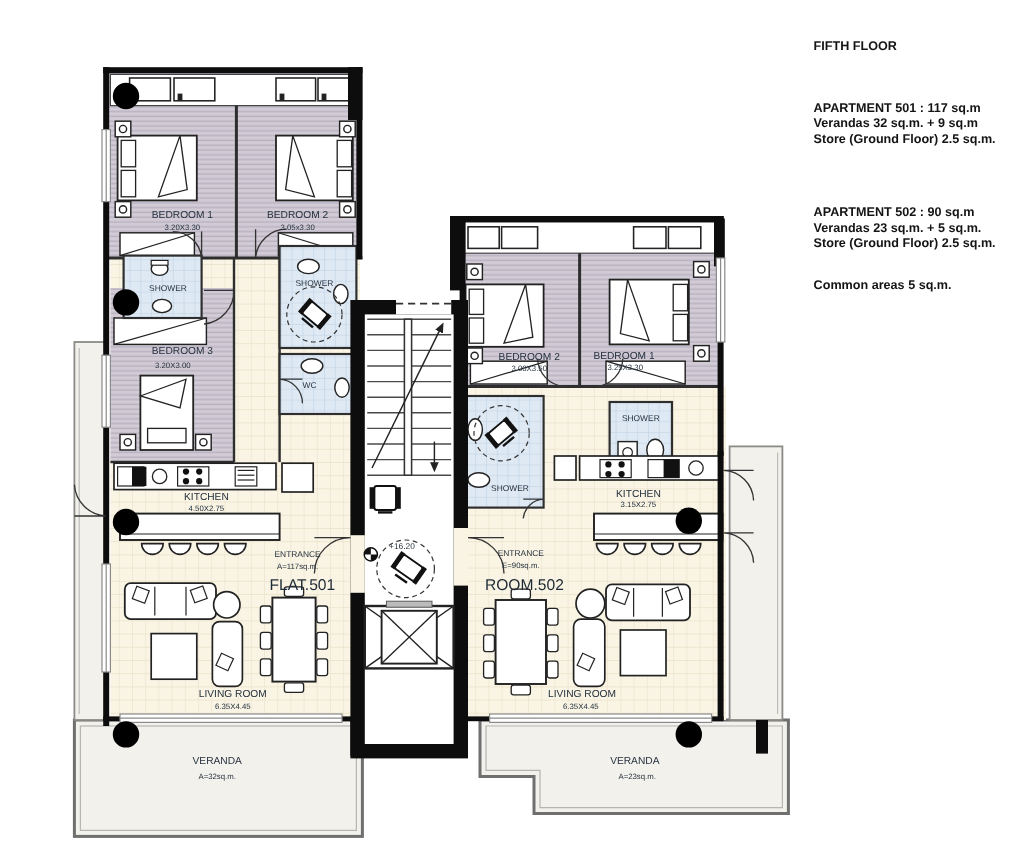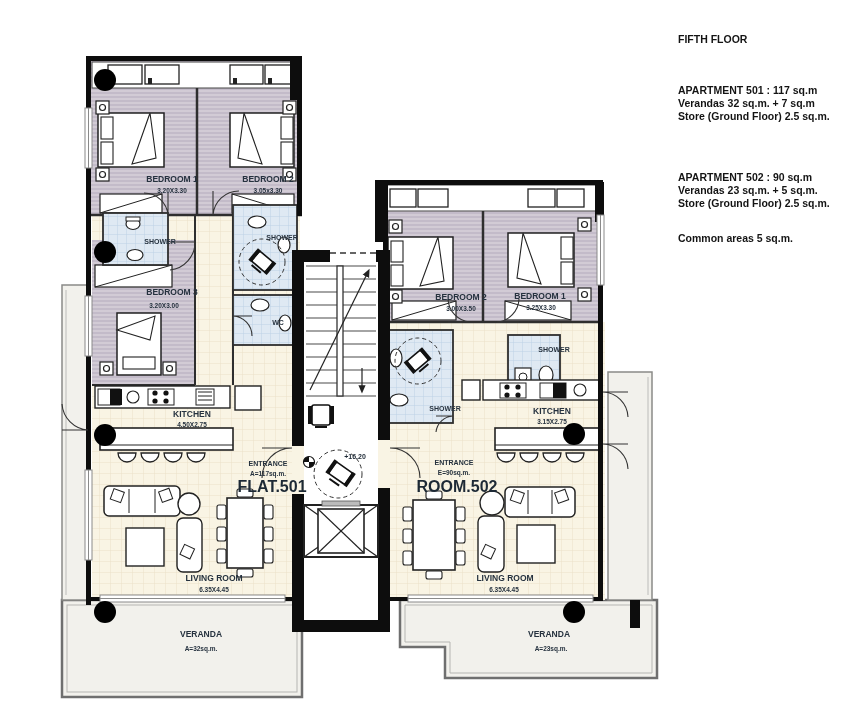--- a/index.html
+++ b/index.html
@@ -1,24 +1,24 @@
 <!DOCTYPE html>
 <html><head>
 <meta charset="utf-8">
 <style>
   html,body{margin:0;padding:0;background:#fff;}
   .canvas{position:relative;width:843px;height:723px;background:#ffffff;overflow:hidden;
           font-family:"Liberation Sans",sans-serif;}
   svg{position:absolute;left:0;top:0;}
   .lbl{position:absolute;transform:translate(-50%,-50%);white-space:nowrap;
-       font-weight:700;color:#26323f;font-size:8.5px;letter-spacing:0;margin-left:20px;}
+       font-weight:400;color:#26323f;font-size:8.5px;letter-spacing:0;}
   .lbl.dim{font-size:6.5px;}
   .lbl.small{font-size:7px;}
   .lbl.area{font-size:6.5px;}
-  .lbl.flatno{font-size:16px;color:#1d2935;}
+  .lbl.flatno{font-size:13px;color:#1d2935;}
   .lbl.level{font-size:7px;color:#1d2935;}
   .panel{position:absolute;left:678px;top:0;width:165px;color:#101010;}
   .panel .pline{position:absolute;left:0;white-space:nowrap;font-size:10.5px;font-weight:700;color:#141414;}
 </style>
 </head>
 <body>
 
 <div class="canvas">
 
 <svg width="843" height="723" viewBox="0 0 843 723">
@@ -464,21 +464,21 @@
 <span class="lbl" style="left:485px;top:578px">LIVING ROOM</span>
 <span class="lbl dim" style="left:484px;top:589px">6.35X4.45</span>
 <span class="lbl" style="left:529px;top:634px">VERANDA</span>
 <span class="lbl area" style="left:531px;top:648px">A=23sq.m.</span>
 
 <span class="lbl level" style="left:335px;top:456px">+16.20</span>
 
 <div class="panel">
   <div class="pline" style="top:33px">FIFTH FLOOR</div>
   <div class="pline" style="top:84px">APARTMENT 501 : 117 sq.m</div>
-  <div class="pline" style="top:97px">Verandas 32 sq.m. + 7 sq.m</div>
+  <div class="pline" style="top:97px">Verandas 32 sq.m. + 9 sq.m</div>
   <div class="pline" style="top:110px">Store (Ground Floor) 2.5 sq.m.</div>
   <div class="pline" style="top:171px">APARTMENT 502 : 90 sq.m</div>
   <div class="pline" style="top:184px">Verandas 23 sq.m. + 5 sq.m.</div>
   <div class="pline" style="top:197px">Store (Ground Floor) 2.5 sq.m.</div>
   <div class="pline" style="top:232px">Common areas 5 sq.m.</div>
 </div>
 
 </div>
 
 </body></html>

